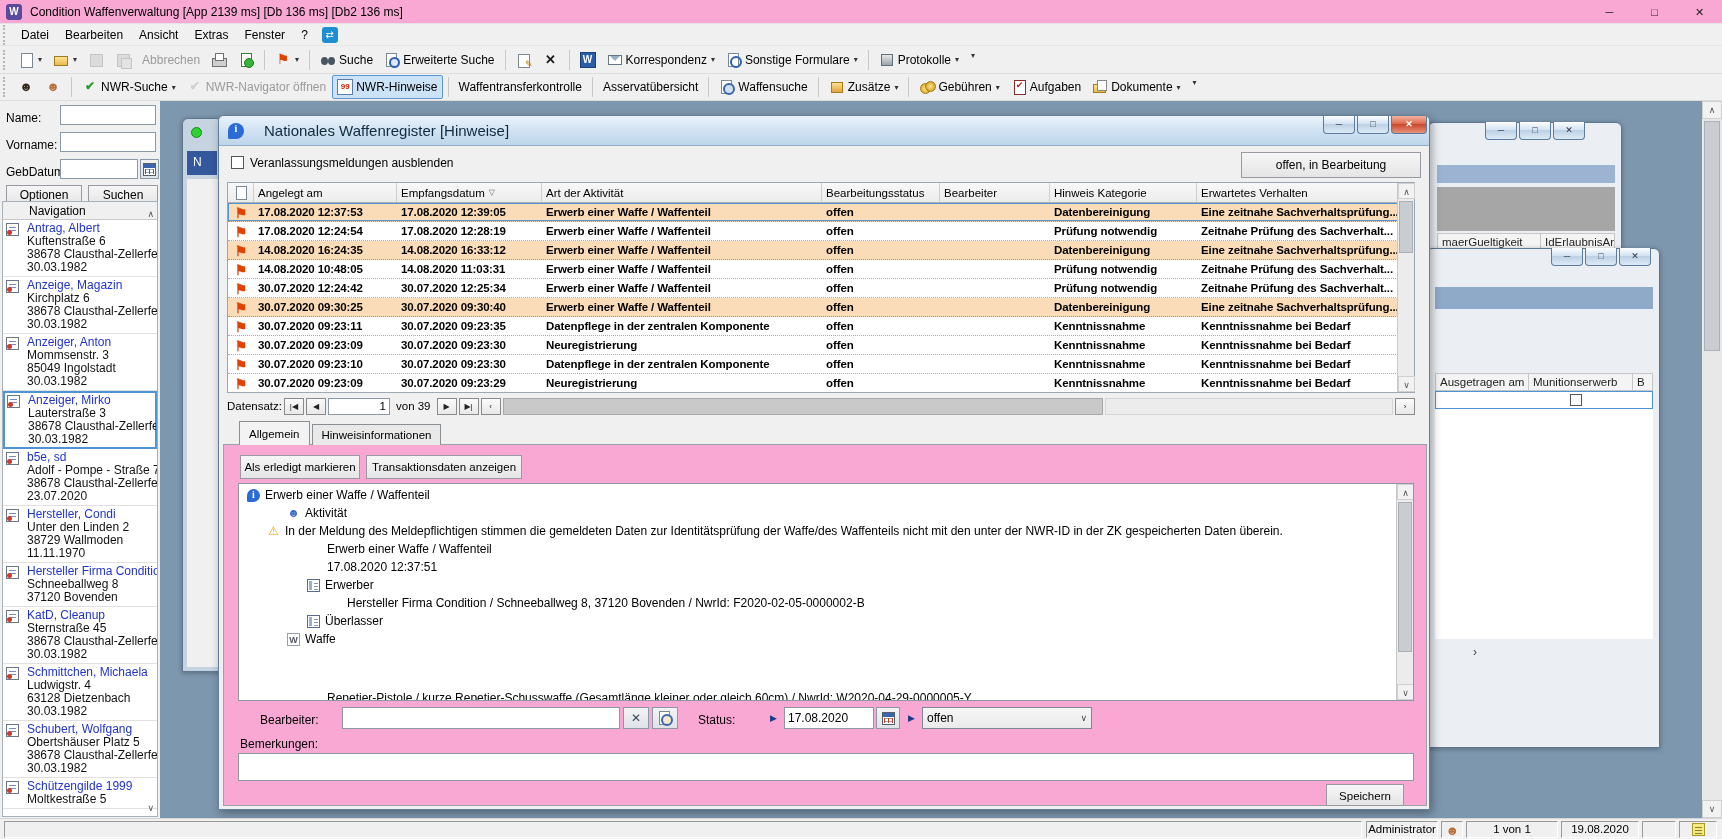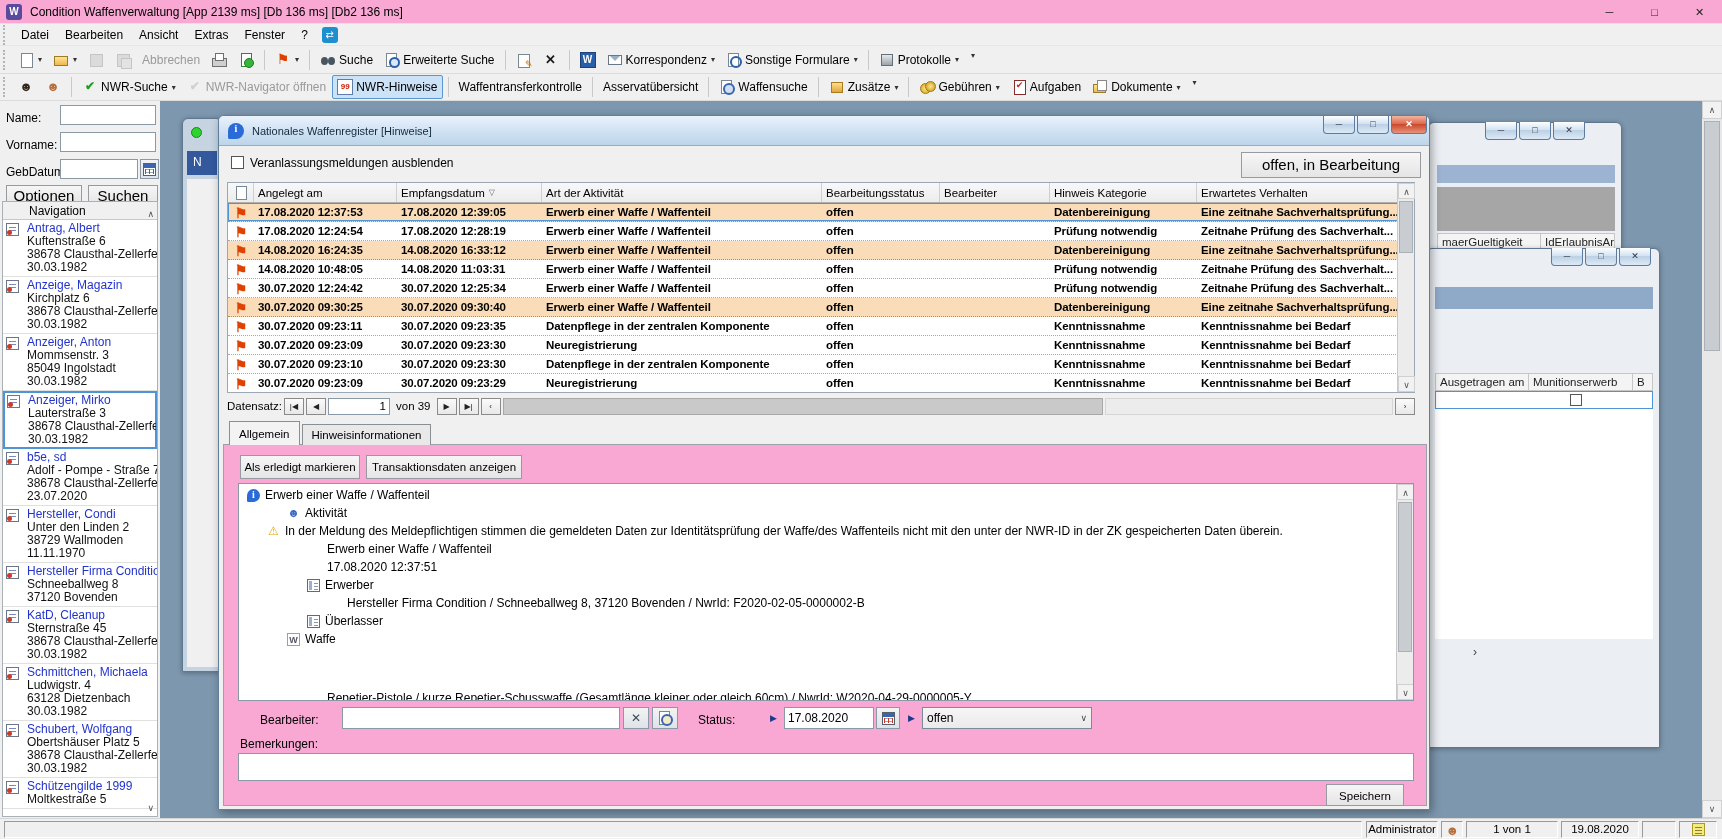--- a/index.html
+++ b/index.html
@@ -88,21 +88,21 @@
   .ic-doc-plain::before{content:"";position:absolute;left:2px;top:0;width:9px;height:12px;background:#fff;border:1px solid #7a8894}
   .ic-report{background:#fff;border:1px solid #6a7686}
   .ic-report::before{content:"";position:absolute;left:2px;top:3px;right:2px;height:6px;background:repeating-linear-gradient(#7a8ac0 0 1px,transparent 1px 3px)}
   .ic-report::after{content:"";position:absolute;left:0;bottom:0;width:5px;height:5px;border-radius:50%;background:#cc3a2a}
   .ic-note{background:#f5ea7e;border:1px solid #a89a28}
   .ic-note::before{content:"";position:absolute;left:2px;top:3px;right:2px;height:8px;background:repeating-linear-gradient(#8a8030 0 1px,transparent 1px 3px)}
   
   .leftpanel{position:absolute;left:0;top:101px;width:160px;height:717px;background:#f0f0f0}
   .flabel{position:absolute;font-size:12px;color:#000}
   .tinput{position:absolute;background:#fff;border:1px solid #8a99a8;font-size:12px;padding:0 3px;font-family:inherit}
-  .btn{background:linear-gradient(#f6f6f6,#e5e5e5);border:1px solid #979ba1;text-align:center;font-size:15px;font-family:inherit;color:#000}
+  .btn{background:linear-gradient(#f6f6f6,#e5e5e5);border:1px solid #979ba1;text-align:center;font-size:12px;font-family:inherit;color:#000}
   .navpanel{position:absolute;left:2px;top:100px;width:156px;height:616px;border:1px solid #a8b0b8;background:#fff;overflow:hidden}
   .navhdr{height:18px;background:#f0f0f0;border-bottom:1px solid #c8c8c8;padding-left:26px;line-height:18px;position:relative}
   .navscroll{position:absolute;right:3px;font-size:9px;color:#555}
   .nav-item{position:relative;padding:2px 2px 2px 24px;border-bottom:1px solid #e0e0e0;line-height:13px;white-space:nowrap;overflow:hidden}
   .nav-item .ic-report{position:absolute;left:3px;top:3px}
   .nav-item.selected{box-shadow:inset 0 0 0 1px #4f94d4;border:1px solid #4f94d4;border-bottom:1px solid #4f94d4}
   .nav-name{color:#2233cc}
   .nav-line{color:#111}
   
   .mdi{position:absolute;left:160px;top:101px;width:1542px;height:717px;background:#7d97ae}
@@ -110,21 +110,21 @@
   .sarrow{position:absolute;left:0;width:20px;height:18px;background:#f2f2f2;border:1px solid #d0d0d0;color:#555;font-size:9px;text-align:center;line-height:16px}
   .sthumb{position:absolute;left:2px;width:16px;background:#c9cdd2;border:1px solid #aab0b6}
   .bgwin{position:absolute;border:1px solid #5f7892;border-radius:6px 6px 0 0;background:#ebeff3;box-shadow:0 1px 5px rgba(0,0,0,.3)}
   .aerobtns{position:absolute;display:flex}
   .aero{width:32px;height:18px;border:1px solid #5c7b9e;border-top:none;border-radius:0 0 4px 4px;background:linear-gradient(#fdfeff,#d4e3f2 45%,#bcd1e5 50%,#dceaf6);text-align:center;line-height:16px;font-size:9px;color:#334;margin-left:2px}
   .aero.close-red{background:linear-gradient(#f2b4a0,#df6a4d 45%,#c94b2e 50%,#e8927a);color:#fff;font-weight:bold;width:36px}
   .colhdr{background:#f4f4f4;border:1px solid #c6c6c6;border-left:none;font-size:11.5px;color:#222;padding:2px 4px;white-space:nowrap;overflow:hidden}
   
   .dialog{position:absolute;left:218px;top:115px;width:1212px;height:695px;background:#f0f0f0;border:1px solid #617e9a;border-radius:6px 6px 0 0;box-shadow:2px 3px 10px rgba(0,0,0,.35)}
   .dlg-title{position:absolute;left:0;top:0;right:0;height:30px;border-radius:5px 5px 0 0;background:linear-gradient(#e9f2fb,#cfe1f2 55%,#bdd5ea);border-bottom:1px solid #93aec6;display:flex;align-items:center}
-  .dlg-title .txt{margin-left:8px;font-size:11px;color:#102a3e}
+  .dlg-title .txt{margin-left:20px;font-size:15px;color:#102a3e}
   .chk{position:absolute;width:13px;height:13px;background:#fff;border:1px solid #555}
   .statebtn{position:absolute;left:1022px;top:36px;width:180px;height:26px;line-height:24px}
   
   .tbl{position:absolute;left:8px;top:66px;width:1188px;height:211px;background:#fff;border:1px solid #9aa6b2}
   .thead{display:flex;height:20px;background:linear-gradient(#f8f8f8,#ececec);border-bottom:1px solid #b0b0b0}
   .th{border-right:1px solid #cfcfcf;padding:2px 4px;font-size:11.5px;white-space:nowrap;overflow:hidden;display:flex;align-items:center;gap:4px}
   .th.tc,.td.tc{justify-content:center;padding:1px}
   .sort{font-size:8px;color:#667}
   .trow{display:flex;height:19px;font-weight:bold;font-size:11.5px;border-bottom:1px dotted #a9a9a9;letter-spacing:-0.1px}
   .trow.hl{background:#fbdcb8;border-bottom:1px dotted #c08a50}
@@ -132,21 +132,21 @@
   .td{padding:2px 4px;white-space:nowrap;overflow:hidden;display:flex;align-items:center}
   .vscroll{position:absolute;right:0;top:0;bottom:0;width:17px;background:#ececec;border-left:1px solid #c8c8c8}
   .vscroll .sarrow{width:17px;height:16px}
   
   .pager{position:absolute;left:8px;top:280px;width:1188px;height:20px;display:flex;align-items:center;gap:2px;font-size:11.5px}
   .pgbtn{width:20px;height:17px;border:1px solid #8a8a8a;background:linear-gradient(#fafafa,#e8e8e8);text-align:center;font-size:8px;line-height:15px;color:#222}
   .pginput{width:62px;height:17px;border:1px solid #8a99a8;background:#fff;text-align:right;padding:0 3px;font-family:inherit;font-size:11.5px}
   .pgthumb{width:600px;height:17px;background:#c9c9c9;border:1px solid #a8a8a8}
   .pgtrack{flex:1;height:17px;background:#ececec;border:1px solid #d5d5d5}
   
-  .tabs{position:absolute;left:10px;top:305px;display:flex;align-items:flex-end;z-index:2}
+  .tabs{position:absolute;left:20px;top:305px;display:flex;align-items:flex-end;z-index:2}
   .tab{border:1px solid #8a8f94;border-bottom:none;background:#e9e9e9;padding:4px 9px 3px;height:21px;font-size:11.5px;margin-right:2px}
   .tab.active{background:#f3f3f3;height:24px;padding-top:6px}
   .tabpanel{position:absolute;left:4px;top:328px;width:1204px;height:362px;border:1px solid #9aa2aa;background:#f9a8d4}
   .dlgbtn{position:absolute;height:24px;line-height:22px;font-size:11.5px}
   .detail{position:absolute;left:14px;top:38px;width:1176px;height:218px;background:#fff;border:1px solid #8a99a8;overflow:hidden}
   .dcontent{position:absolute;left:0;top:2px;right:18px;bottom:0;overflow:hidden}
   .dline{height:18px;line-height:18px;white-space:nowrap;display:flex;align-items:center;gap:5px;font-size:12px}
   .formlbl{position:absolute;font-size:12px}
   .miniarrow{position:absolute;color:#1b3a8c;font-size:9px}
   .selectbox{position:absolute;border:1px solid #7a8a99;background:linear-gradient(#f6f6f6,#eaeaea);display:flex;align-items:center;padding:0 4px;font-size:12px}

